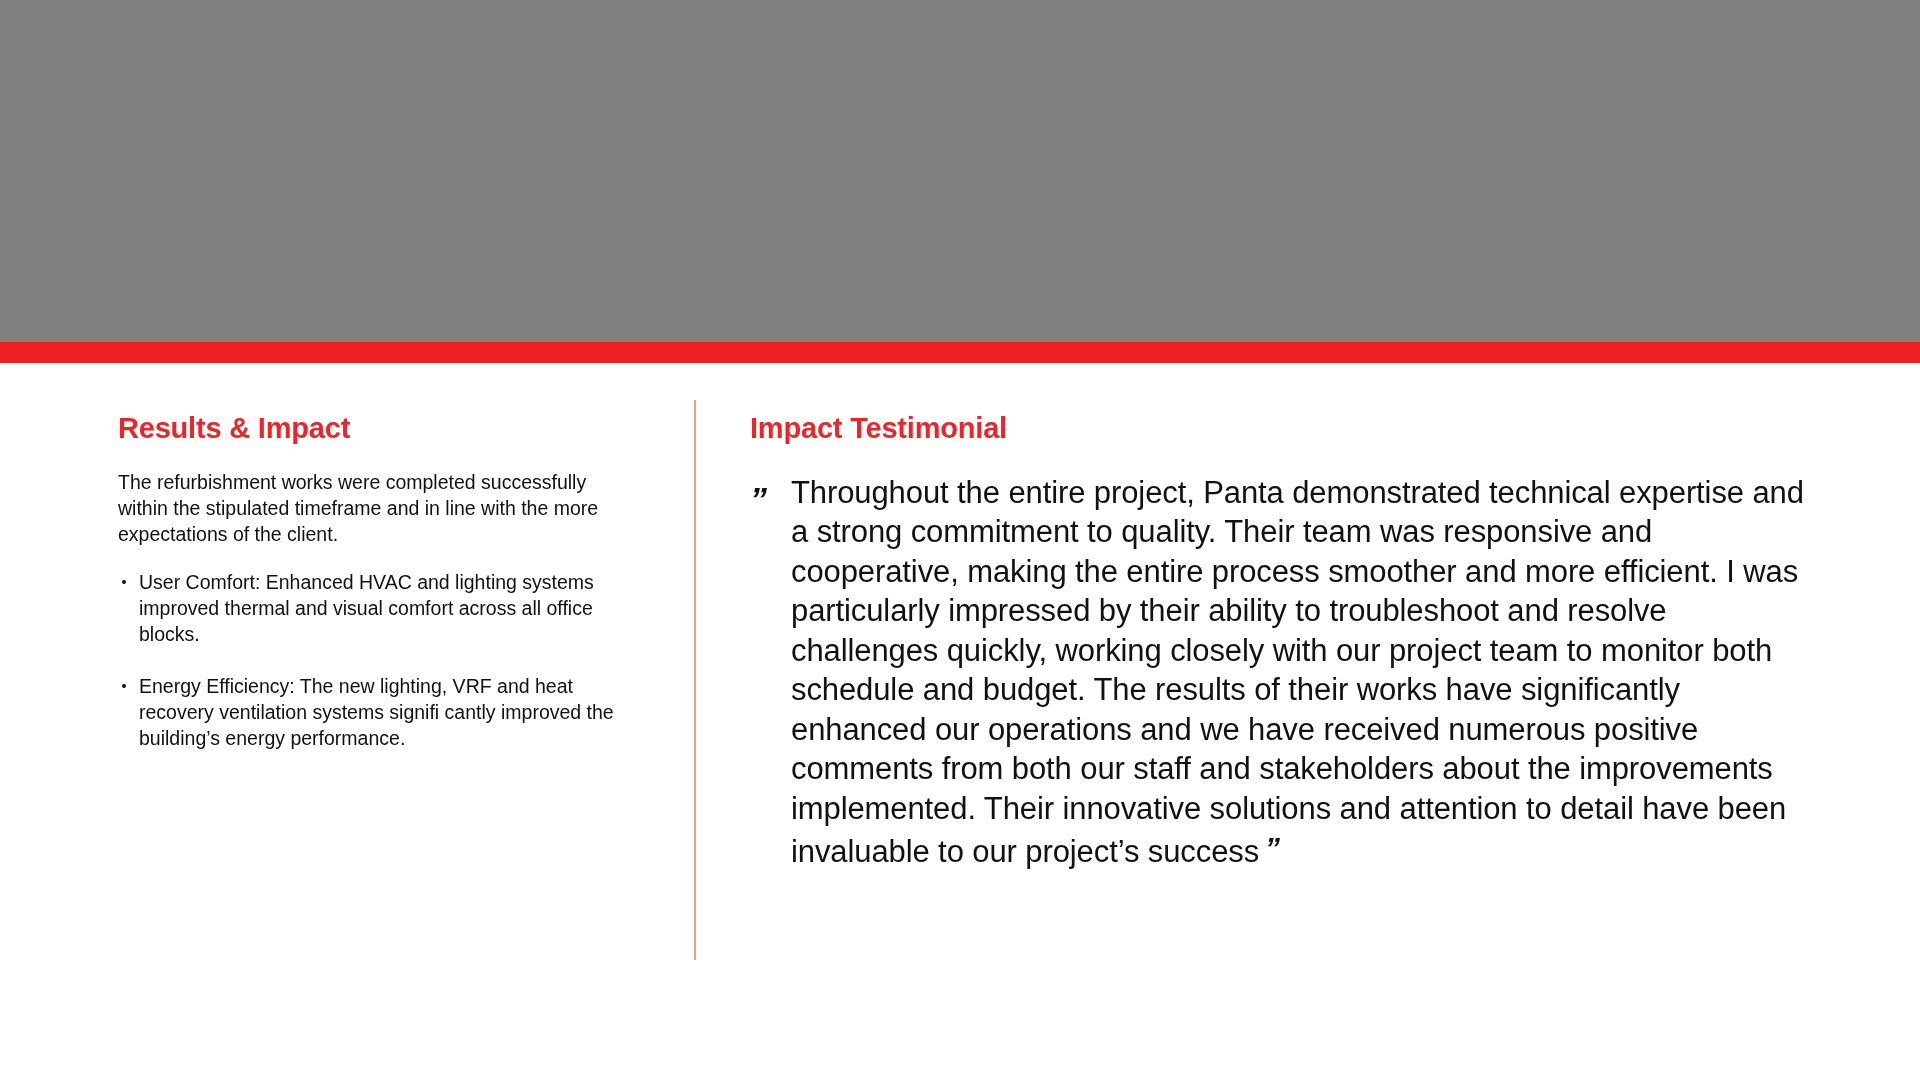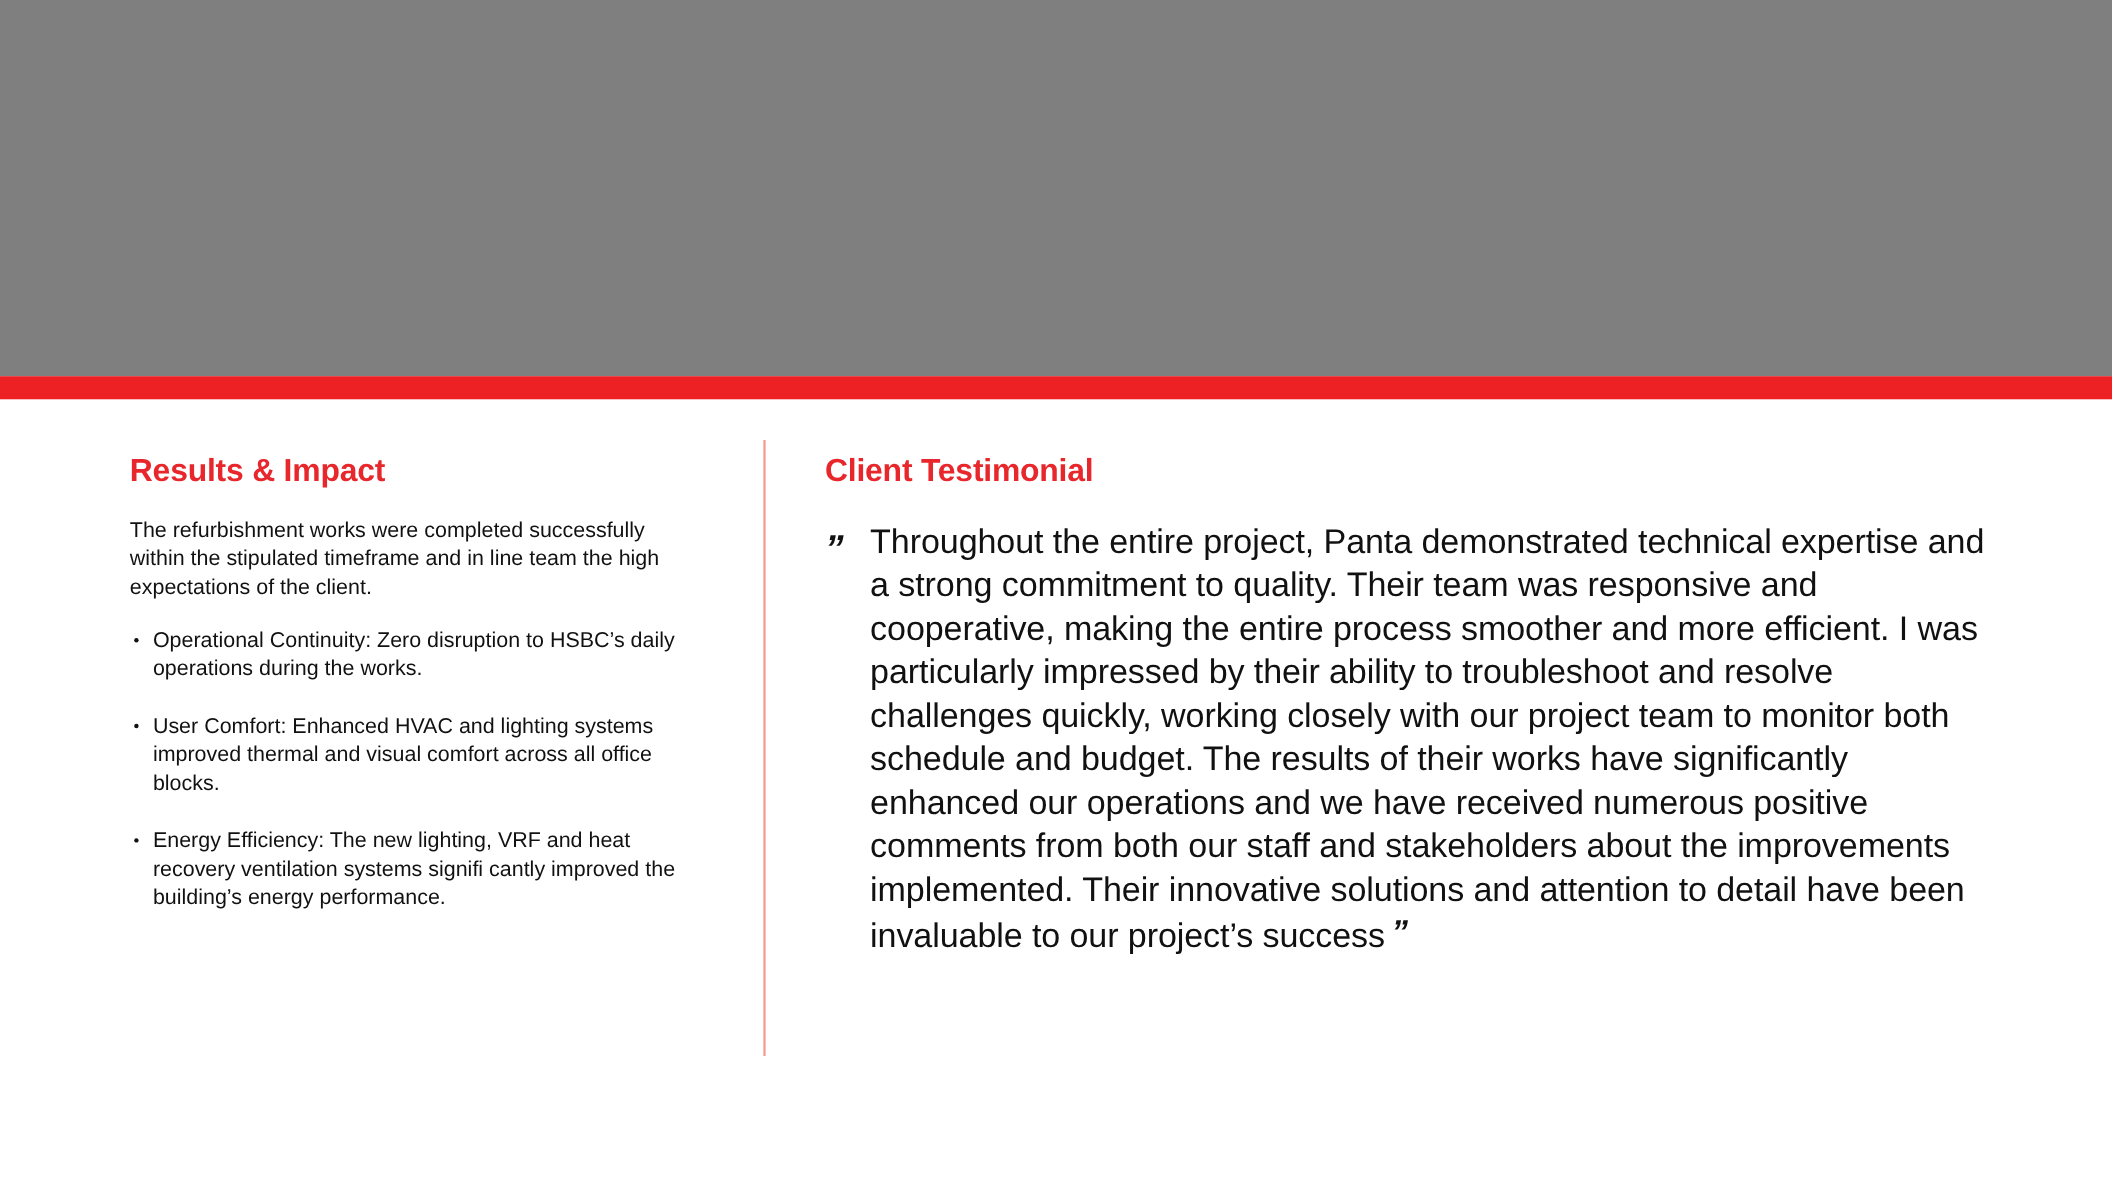--- a/index.html
+++ b/index.html
@@ -177,42 +177,38 @@
 
   <div class="hero-image"></div>
 
   <div class="accent-bar"></div>
 
   <div class="content">
 
     <div class="left-col">
       <h2 class="section-title">Results &amp; Impact</h2>
 
-      <p class="intro-para">The refurbishment works were completed successfully within the stipulated timeframe and in line team the high expectations of the client.</p>
+      <p class="intro-para">The refurbishment works were completed successfully within the stipulated timeframe and in line with the more expectations of the client.</p>
 
       <ul class="bullet-list">
-        <li class="bullet-item">
-          <span class="bullet-dot"></span>
-          <span>Operational Continuity: Zero disruption to HSBC’s daily operations during the works.</span>
-        </li>
         <li class="bullet-item">
           <span class="bullet-dot"></span>
           <span>User Comfort: Enhanced HVAC and lighting systems improved thermal and visual comfort across all office blocks.</span>
         </li>
         <li class="bullet-item">
           <span class="bullet-dot"></span>
           <span>Energy Efficiency: The new lighting,  VRF and heat recovery ventilation systems signifi cantly improved the building’s energy performance.</span>
         </li>
       </ul>
     </div>
 
     <div class="divider"></div>
 
     <div class="right-col">
-      <h2 class="section-title">Client Testimonial</h2>
+      <h2 class="section-title">Impact Testimonial</h2>
 
       <div class="quote-block">
         <span class="quote-mark-open">”</span>
         <p class="quote-text"><span>Throughout the entire project, Panta demonstrated technical expertise and a strong commitment to quality.  Their team was responsive and cooperative, making the entire process smoother and more efficient.  I was particularly impressed by their ability to troubleshoot and resolve challenges quickly, working closely with our project team to monitor both schedule and budget.  The results of their works have significantly enhanced our operations and we have received numerous positive comments from both our staff and stakeholders about the improvements implemented.  Their innovative solutions and attention to detail have been invaluable to our project’s success</span><span class="quote-mark-close">”</span></p>
       </div>
 
     </div>
 
   </div>
 </div>

